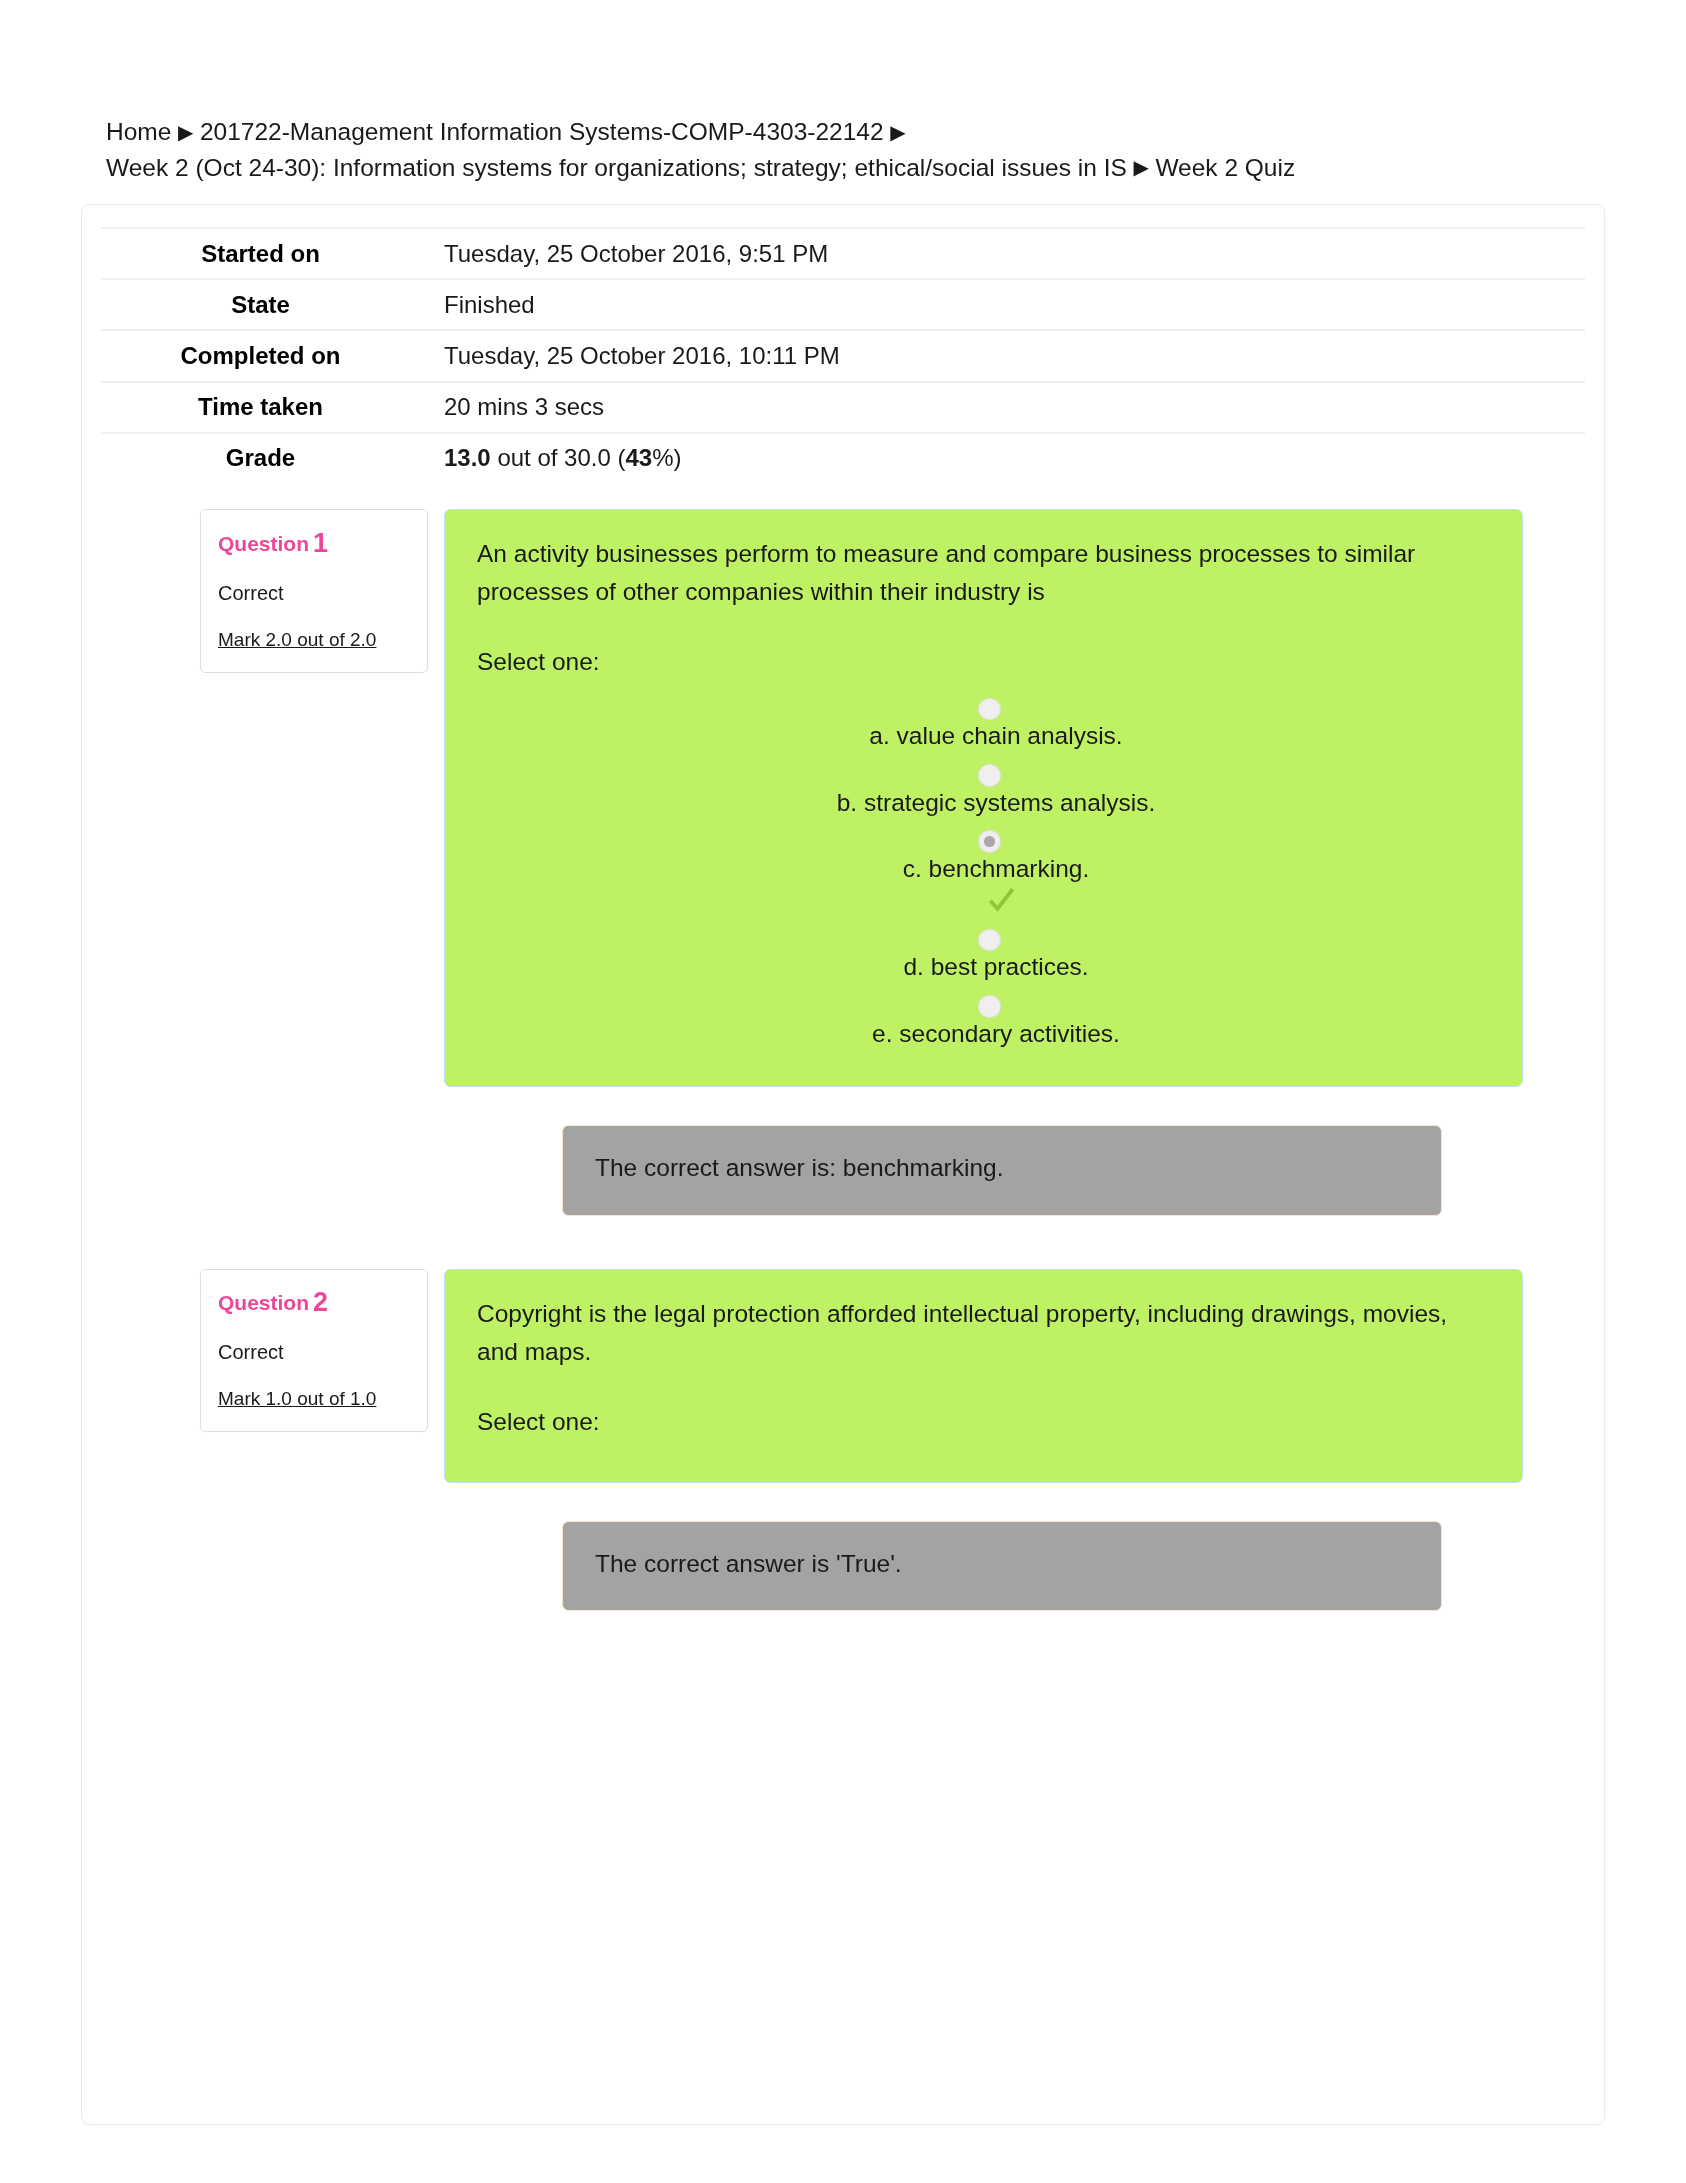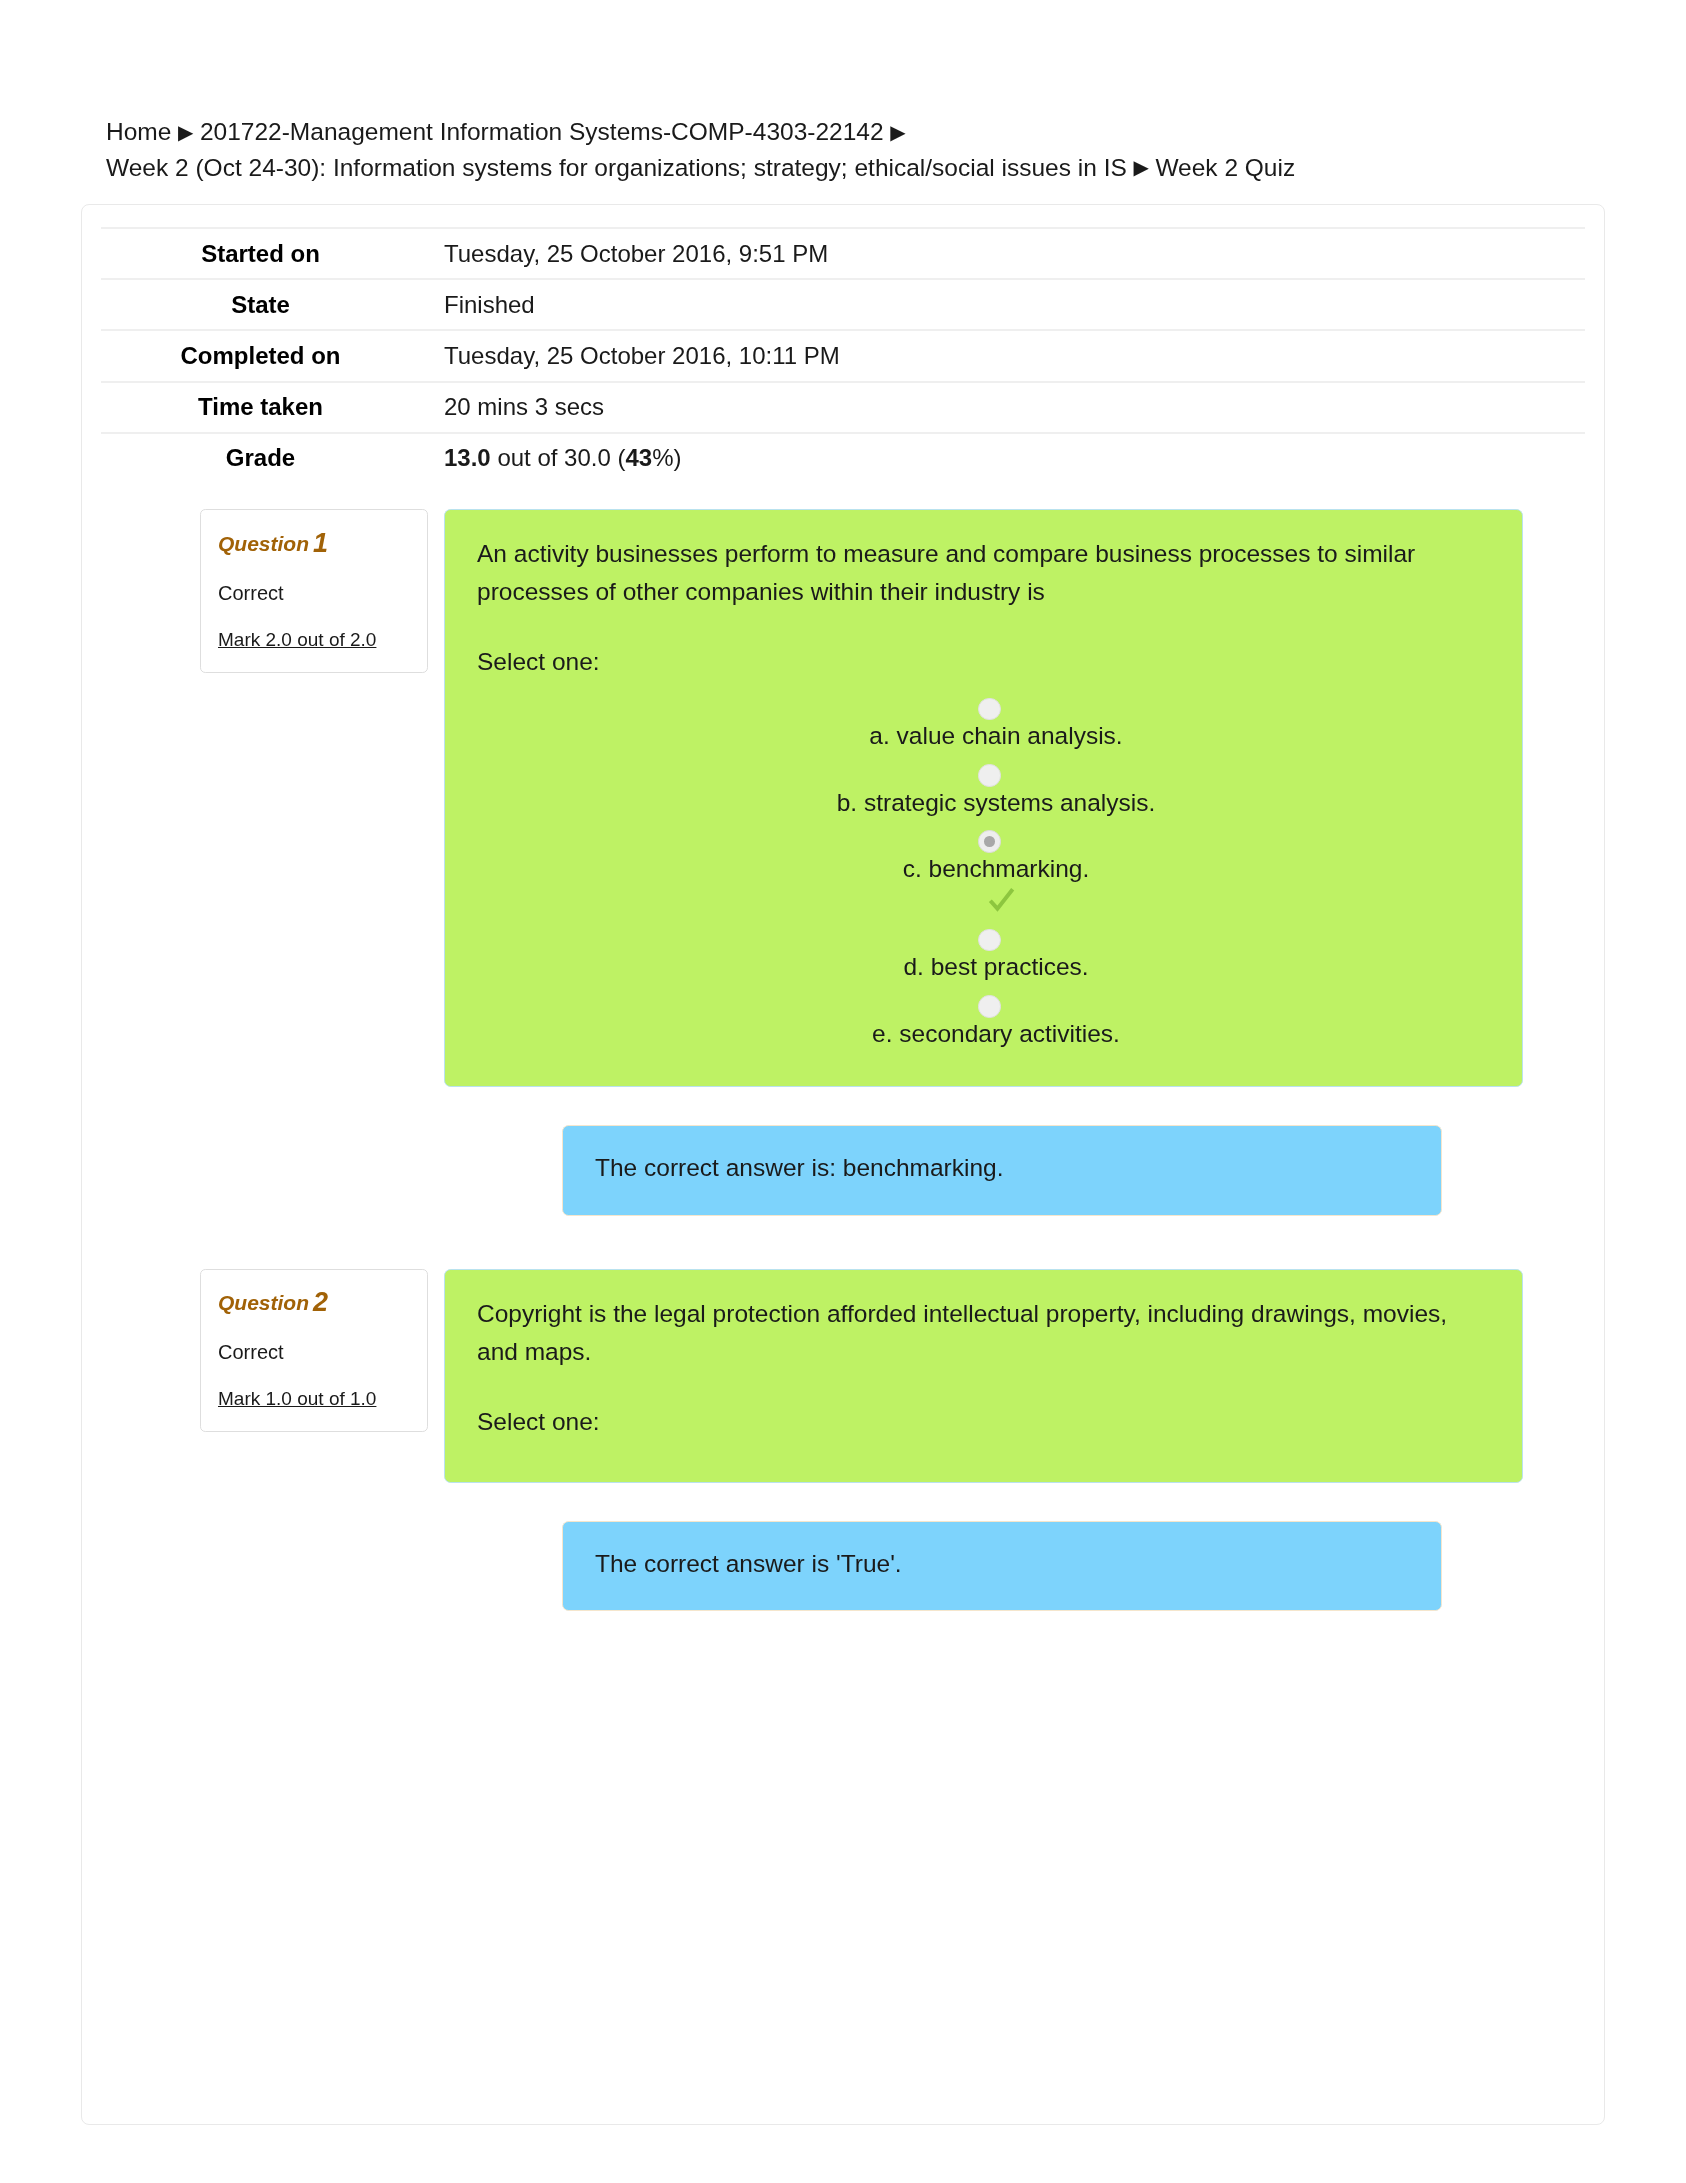--- a/index.html
+++ b/index.html
@@ -91,25 +91,24 @@
     border: 1.3px solid #dedede;
     border-radius: 5.3px;
     background: #ffffff;
     padding: 18.5px 17px 20px 17px;
     margin-right: 16px;
     align-self: flex-start;
   }
   .qinfo .qnum {
     font-size: 21px;
     font-weight: bold;
-    color: #a16207;
+    color: #ec4899;
     margin: 0 0 22.5px 0;
     line-height: 1.1;
     white-space: nowrap;
-    font-style: italic;
   }
   .qinfo .qnum .n {
     font-size: 27px;
     font-weight: bold;
     vertical-align: -0.7px;
     padding-left: 4px;
   }
   .qinfo .qstate {
     font-size: 20px;
     color: #1a1a1a;
@@ -190,21 +189,21 @@
     margin-left: 10.6px;
     line-height: 1;
     vertical-align: -4px;
   }
 
   
   .feedback {
     margin: 38px 81px 0 362px;
     border: 1.3px solid #f5e6cd;
     border-radius: 6.6px;
-    background: #7dd3fc;
+    background: #a3a3a3;
     padding: 24px 32px 28px 32px;
   }
   .feedback p {
     margin: 0;
     font-size: 24.5px;
     line-height: 1.5;
     color: #1a1a1a;
   }
 </style>
 </head>

